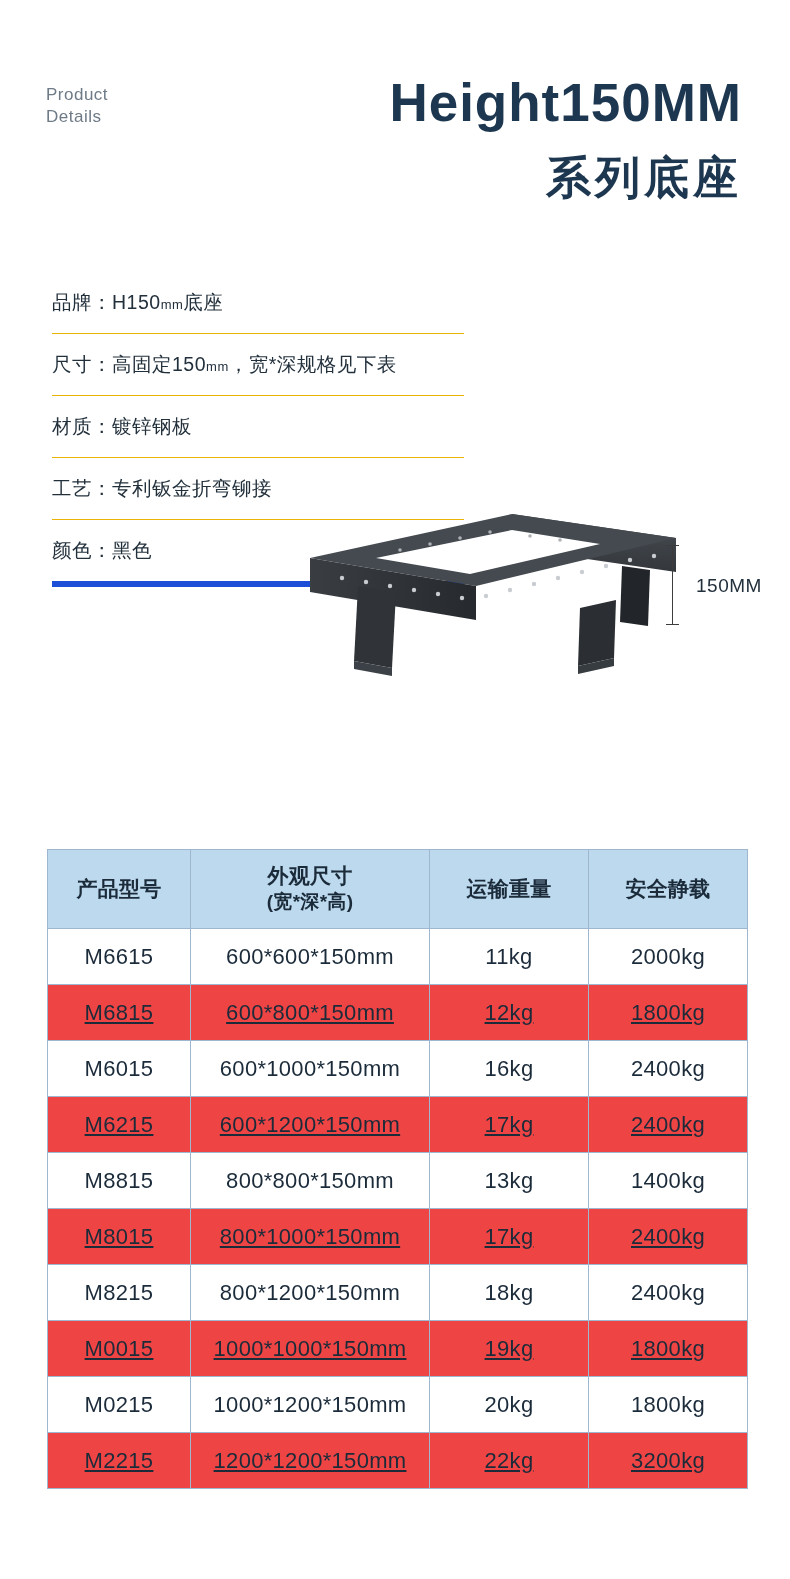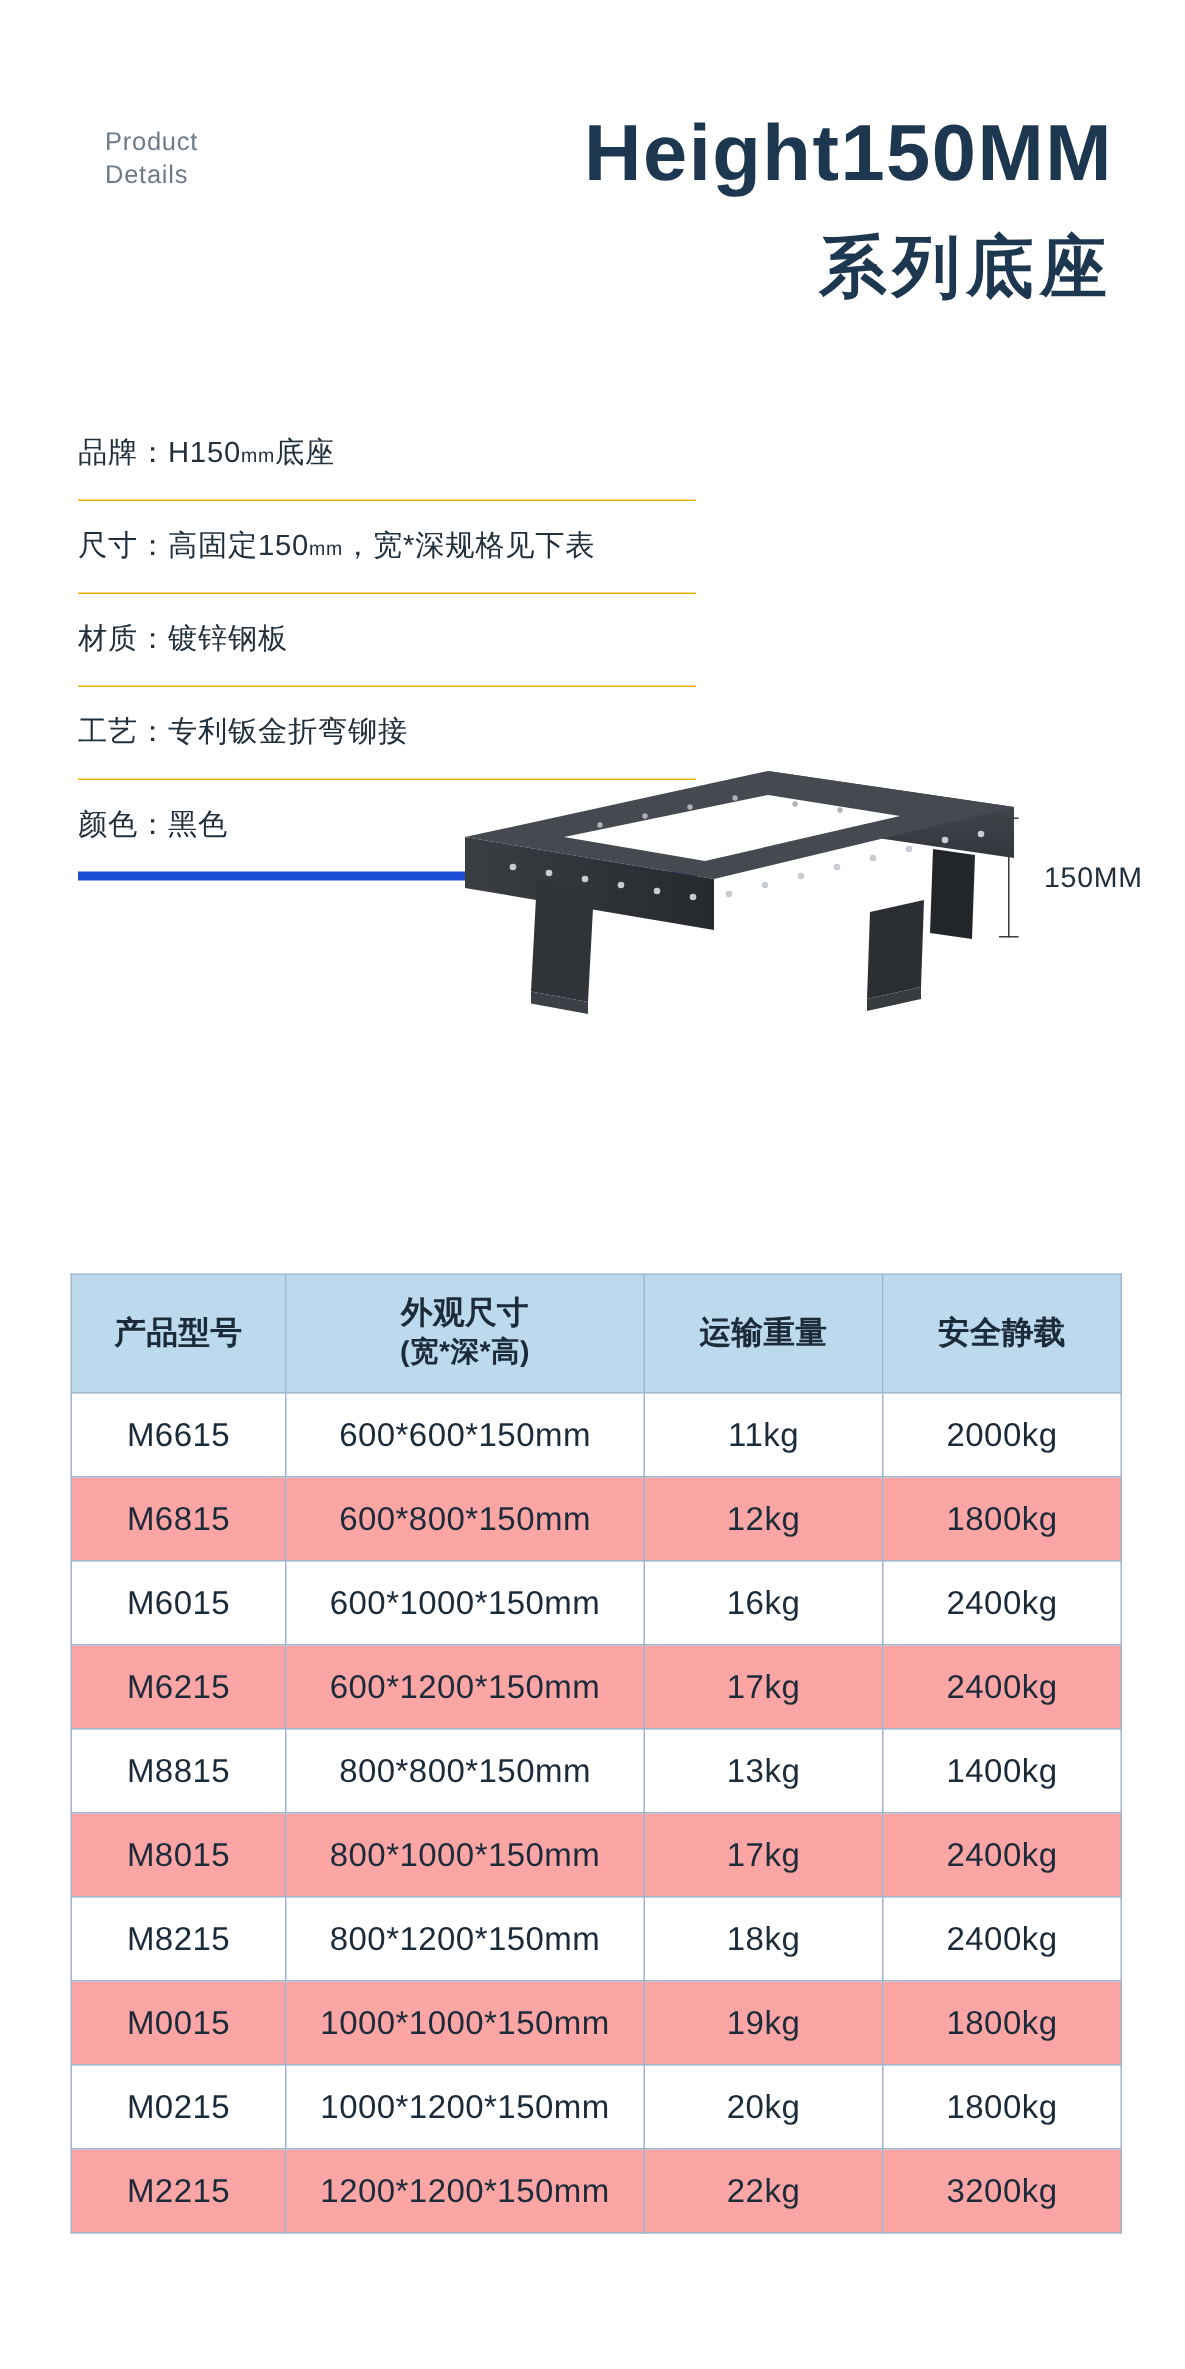--- a/index.html
+++ b/index.html
@@ -13,21 +13,20 @@
     font-family: "Liberation Sans", sans-serif;
     color: #1b2b3a;
     overflow: hidden;
     position: relative;
   }
 
   
   .header {
     position: relative;
     height: 230px;
-    margin-left: 24px;
   }
   .eyebrow {
     position: absolute;
     left: 46px;
     top: 84px;
     font-size: 17px;
     line-height: 22px;
     color: #6e7a86;
     letter-spacing: .5px;
   }
@@ -139,21 +138,22 @@
   table.spec-table thead th .sub {
     display: block;
     font-size: 19px;
     font-weight: bold;
   }
   table.spec-table tbody td {
     height: 53px;
     background: #ffffff;
   }
   table.spec-table tbody tr.alt td {
-    background: #fca5a5;
+    background: #ef4444;
+    text-decoration: underline;
   }
   col.c1 { width: 143px; }
   col.c2 { width: 239px; }
   col.c3 { width: 159px; }
   col.c4 { width: 159px; }
 </style>
 </head>
 <body>
 
 <div class="header">

